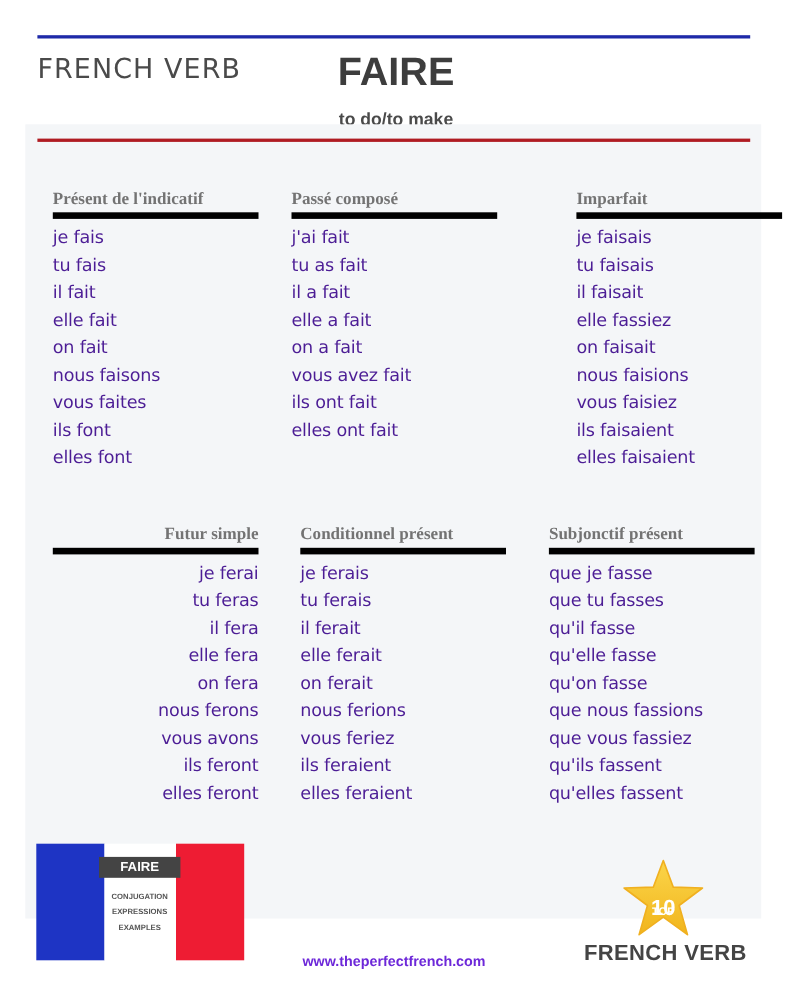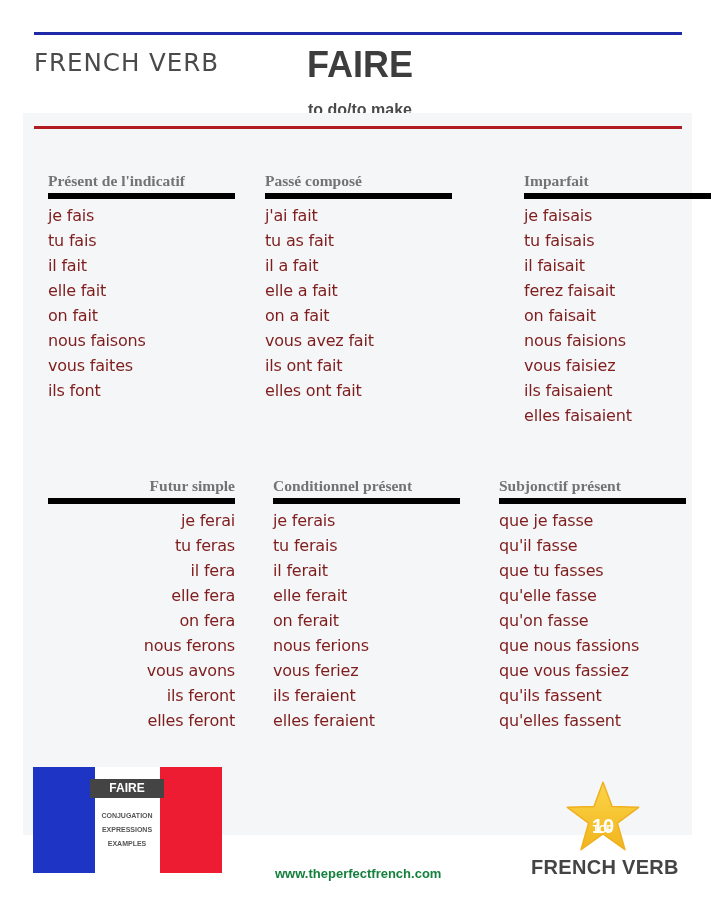--- a/index.html
+++ b/index.html
@@ -6,28 +6,28 @@
   html, body { width: 720px; height: 899px; background: #ffffff; overflow: hidden; }
   body { position: relative; font-family: "DejaVu Sans", sans-serif; color: #3a3a3a; }
   .blue-rule { position: absolute; left: 34px; top: 32px; width: 648px; height: 3px; background: #1f2aa8; }
   .brand { position: absolute; left: 34px; top: 48px; font-size: 25px; letter-spacing: 1px; color: #4a4a4a; font-weight: normal; font-family: "DejaVu Sans", sans-serif; transform: scaleX(0.98); transform-origin: left; }
   .title { position: absolute; left: 300px; top: 44px; width: 120px; text-align: center; font-size: 36px; font-weight: bold; color: #3d3d3d; font-family: "Liberation Sans", sans-serif; }
   .subtitle { position: absolute; left: 290px; top: 101px; width: 140px; text-align: center; font-size: 16px; font-weight: bold; color: #4a4a4a; font-family: "Liberation Sans", sans-serif; }
   .panel { position: absolute; left: 23px; top: 113px; width: 669px; height: 722px; background: #f4f6f8; }
   .red-rule { position: absolute; left: 34px; top: 126px; width: 648px; height: 3px; background: #b01c22; }
   .tense { position: absolute; width: 187px; }
   .tense-head { font-size: 15.5px; font-weight: bold; color: #737373; font-family: Liberation Serif, serif; padding-bottom: 3px; border-bottom: 6px solid #000000; margin-bottom: 4px; white-space: nowrap; }
-  .tense-row { font-size: 16px; line-height: 25px; color: #7f1d1d; font-family: "DejaVu Sans", sans-serif; white-space: nowrap; letter-spacing: -0.2px; }
+  .tense-row { font-size: 16px; line-height: 25px; color: #4c1d95; font-family: "DejaVu Sans", sans-serif; white-space: nowrap; letter-spacing: -0.2px; }
   .flag { position: absolute; left: 33px; top: 767px; width: 189px; height: 106px; display: flex; }
   .flag .b { width: 62px; background: #1e34c4; }
   .flag .w { width: 65px; background: #ffffff; position: relative; }
   .flag .r { width: 62px; background: #ee1c33; }
   .flag-label { position: absolute; left: 90px; top: 779px; width: 74px; height: 19px; background: #444; color: #fff; font-size: 12px; font-weight: bold; text-align: center; line-height: 19px; font-family: "Liberation Sans", sans-serif; }
   .flag-sub { position: absolute; left: 92px; width: 70px; text-align: center; font-size: 7px; font-weight: bold; color: #555; font-family: "Liberation Sans", sans-serif; }
-  .website { position: absolute; left: 275px; top: 866px; font-size: 13px; font-weight: bold; color: #15803d; font-family: "Liberation Sans", sans-serif; }
+  .website { position: absolute; left: 275px; top: 866px; font-size: 13px; font-weight: bold; color: #6d28d9; font-family: "Liberation Sans", sans-serif; }
   .star { position: absolute; left: 565px; top: 780px; width: 76px; height: 72px; }
   .star-text { position: absolute; left: 565px; width: 76px; text-align: center; color: #fff; font-weight: bold; font-family: "Liberation Sans", sans-serif; }
   .footer-brand { position: absolute; left: 531px; top: 856px; font-size: 20px; font-weight: bold; color: #444; font-family: "Liberation Sans", sans-serif; letter-spacing: 0.3px; }
 </style>
 </head>
 <body>
 
 <div class="blue-rule"></div>
 <div class="brand">FRENCH VERB</div>
 <div class="title">FAIRE</div>
@@ -40,38 +40,39 @@
     <div class="tense" style="left: 48px; top: 172px;">
       <div class="tense-head">Présent de l'indicatif</div>
       <div class="tense-row">je fais</div>
       <div class="tense-row">tu fais</div>
       <div class="tense-row">il fait</div>
       <div class="tense-row">elle fait</div>
       <div class="tense-row">on fait</div>
       <div class="tense-row">nous faisons</div>
       <div class="tense-row">vous faites</div>
       <div class="tense-row">ils font</div>
+      <div class="tense-row">elles font</div>
     </div>
     <div class="tense" style="left: 265px; top: 172px;">
       <div class="tense-head">Passé composé</div>
       <div class="tense-row">j'ai fait</div>
       <div class="tense-row">tu as fait</div>
       <div class="tense-row">il a fait</div>
       <div class="tense-row">elle a fait</div>
       <div class="tense-row">on a fait</div>
       <div class="tense-row">vous avez fait</div>
       <div class="tense-row">ils ont fait</div>
       <div class="tense-row">elles ont fait</div>
     </div>
     <div class="tense" style="left: 524px; top: 172px;">
       <div class="tense-head">Imparfait</div>
       <div class="tense-row">je faisais</div>
       <div class="tense-row">tu faisais</div>
       <div class="tense-row">il faisait</div>
-      <div class="tense-row">ferez faisait</div>
+      <div class="tense-row">elle fassiez</div>
       <div class="tense-row">on faisait</div>
       <div class="tense-row">nous faisions</div>
       <div class="tense-row">vous faisiez</div>
       <div class="tense-row">ils faisaient</div>
       <div class="tense-row">elles faisaient</div>
     </div>
     <div class="tense" style="left: 48px; top: 477px; text-align: right;">
       <div class="tense-head">Futur simple</div>
       <div class="tense-row">je ferai</div>
       <div class="tense-row">tu feras</div>
@@ -91,22 +92,22 @@
       <div class="tense-row">elle ferait</div>
       <div class="tense-row">on ferait</div>
       <div class="tense-row">nous ferions</div>
       <div class="tense-row">vous feriez</div>
       <div class="tense-row">ils feraient</div>
       <div class="tense-row">elles feraient</div>
     </div>
     <div class="tense" style="left: 499px; top: 477px;">
       <div class="tense-head">Subjonctif présent</div>
       <div class="tense-row">que je fasse</div>
+      <div class="tense-row">que tu fasses</div>
       <div class="tense-row">qu'il fasse</div>
-      <div class="tense-row">que tu fasses</div>
       <div class="tense-row">qu'elle fasse</div>
       <div class="tense-row">qu'on fasse</div>
       <div class="tense-row">que nous fassions</div>
       <div class="tense-row">que vous fassiez</div>
       <div class="tense-row">qu'ils fassent</div>
       <div class="tense-row">qu'elles fassent</div>
     </div>
   </div>
 
 <div class="flag">

